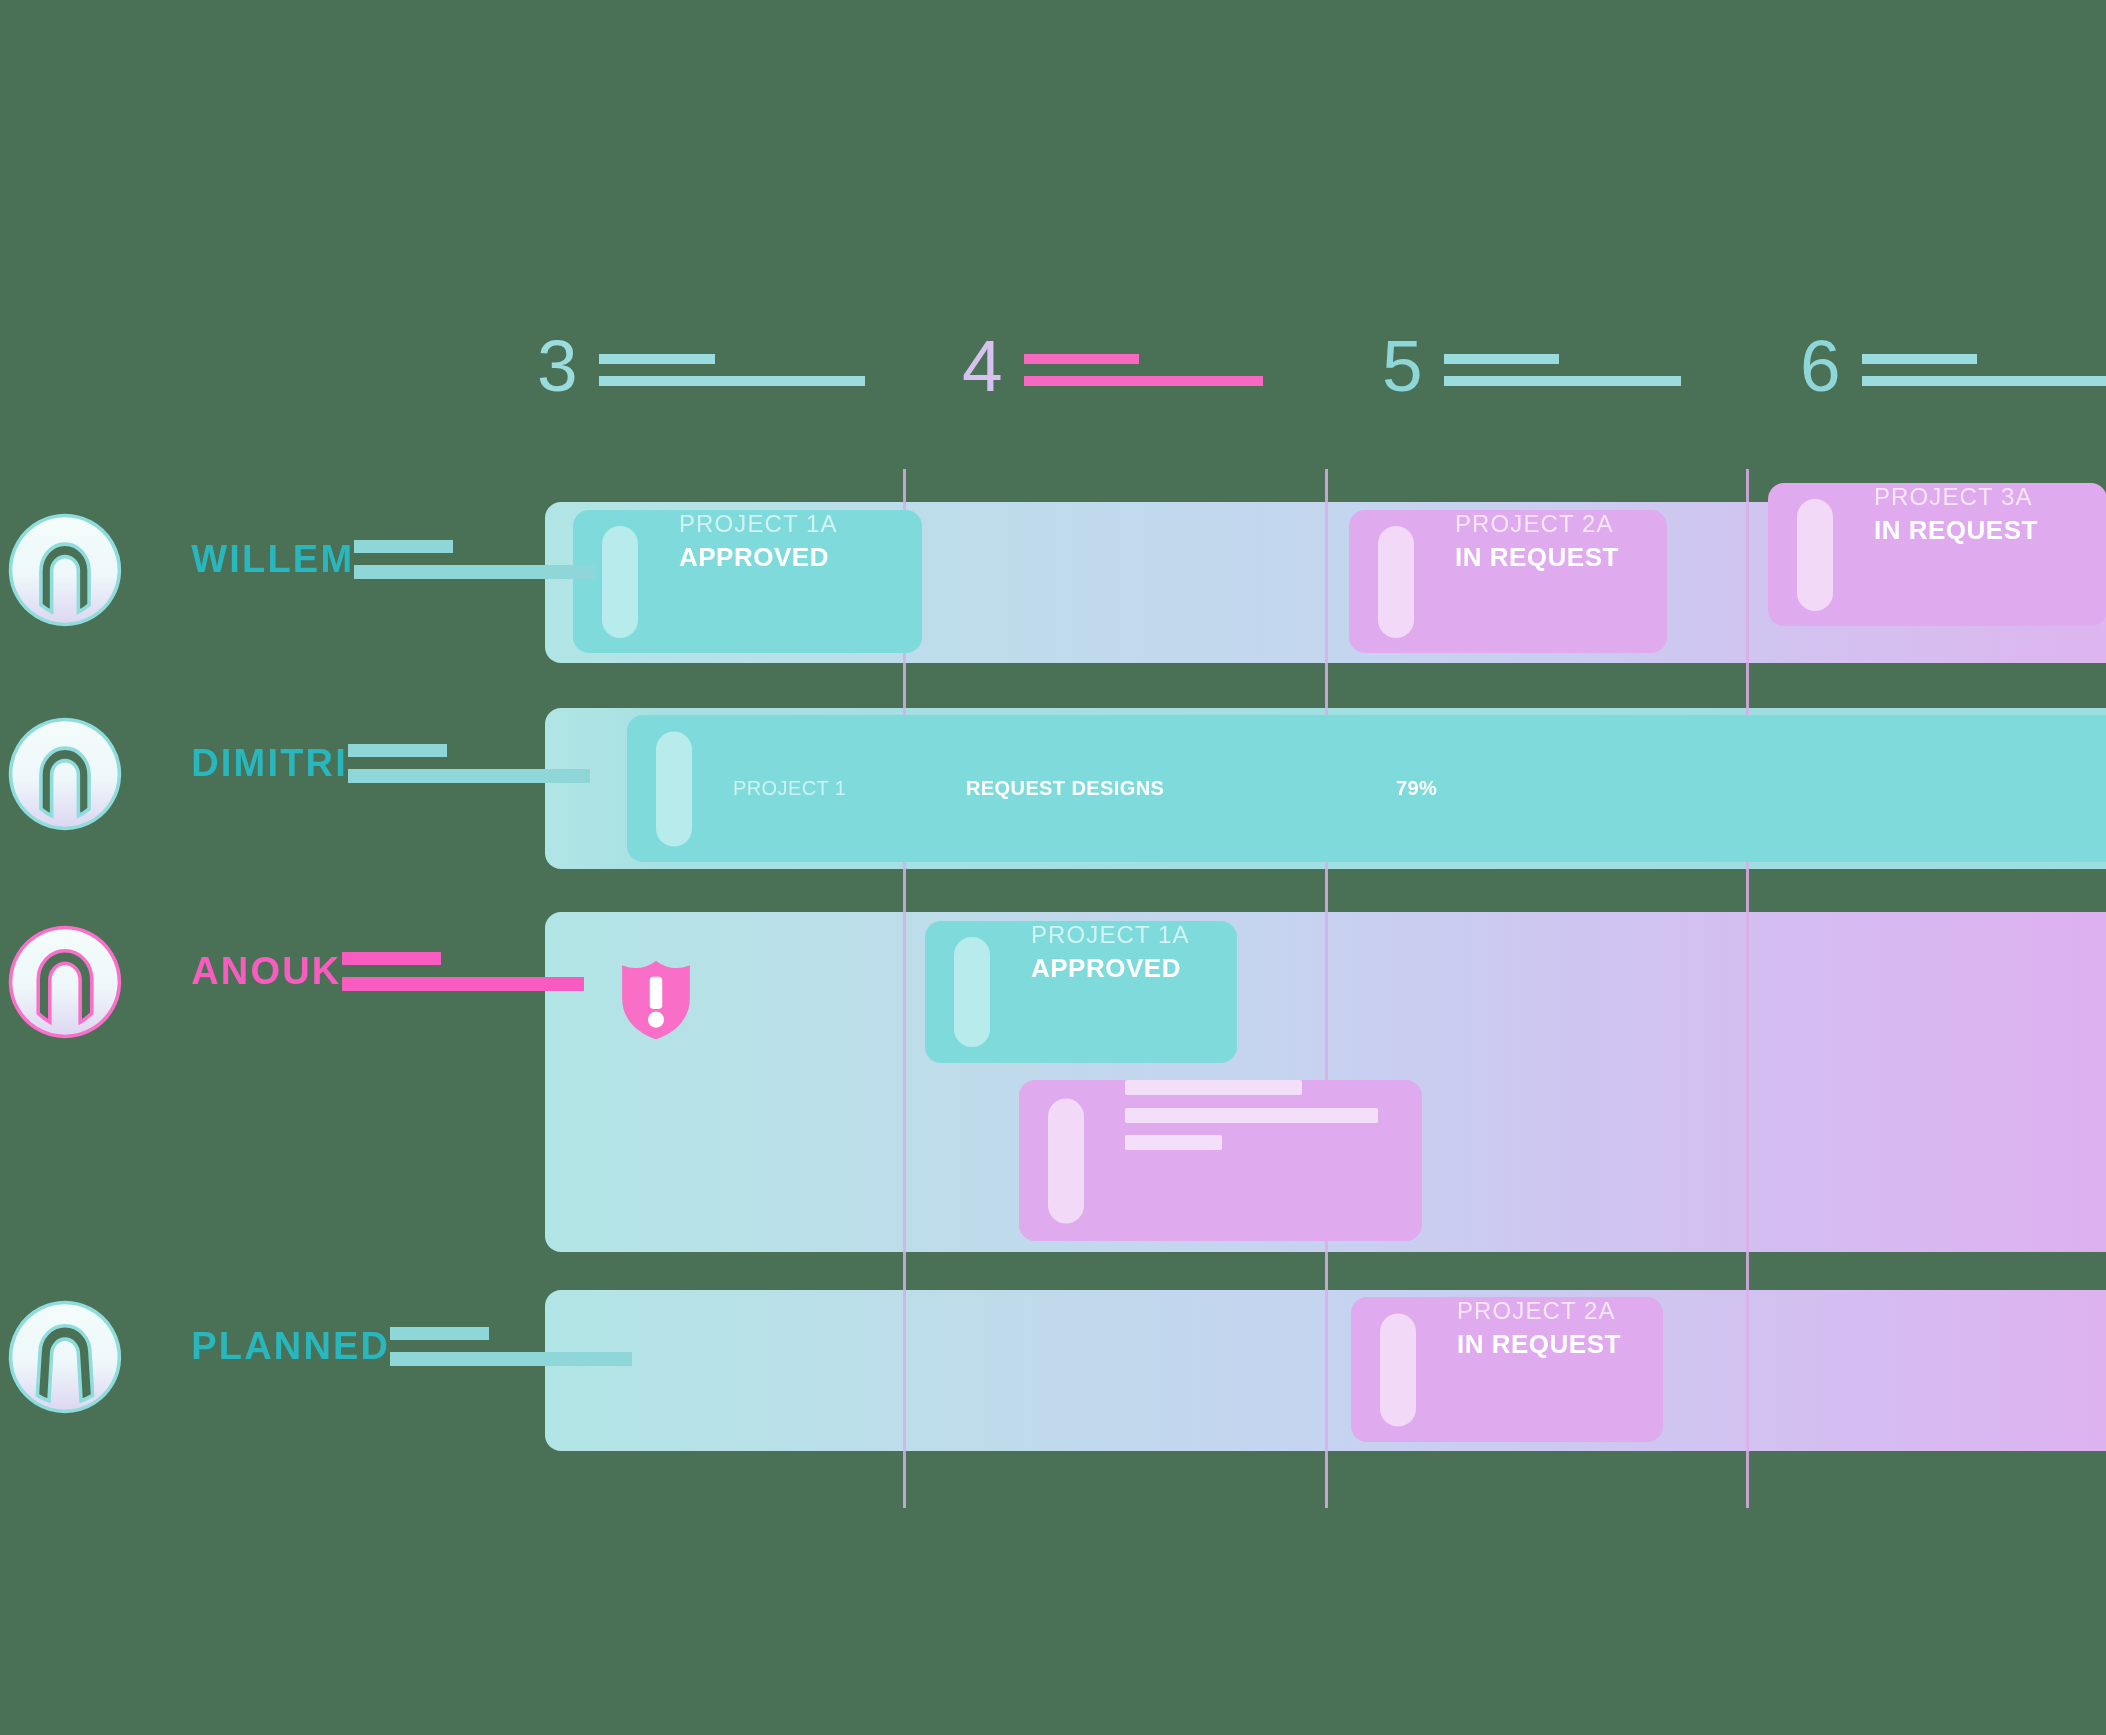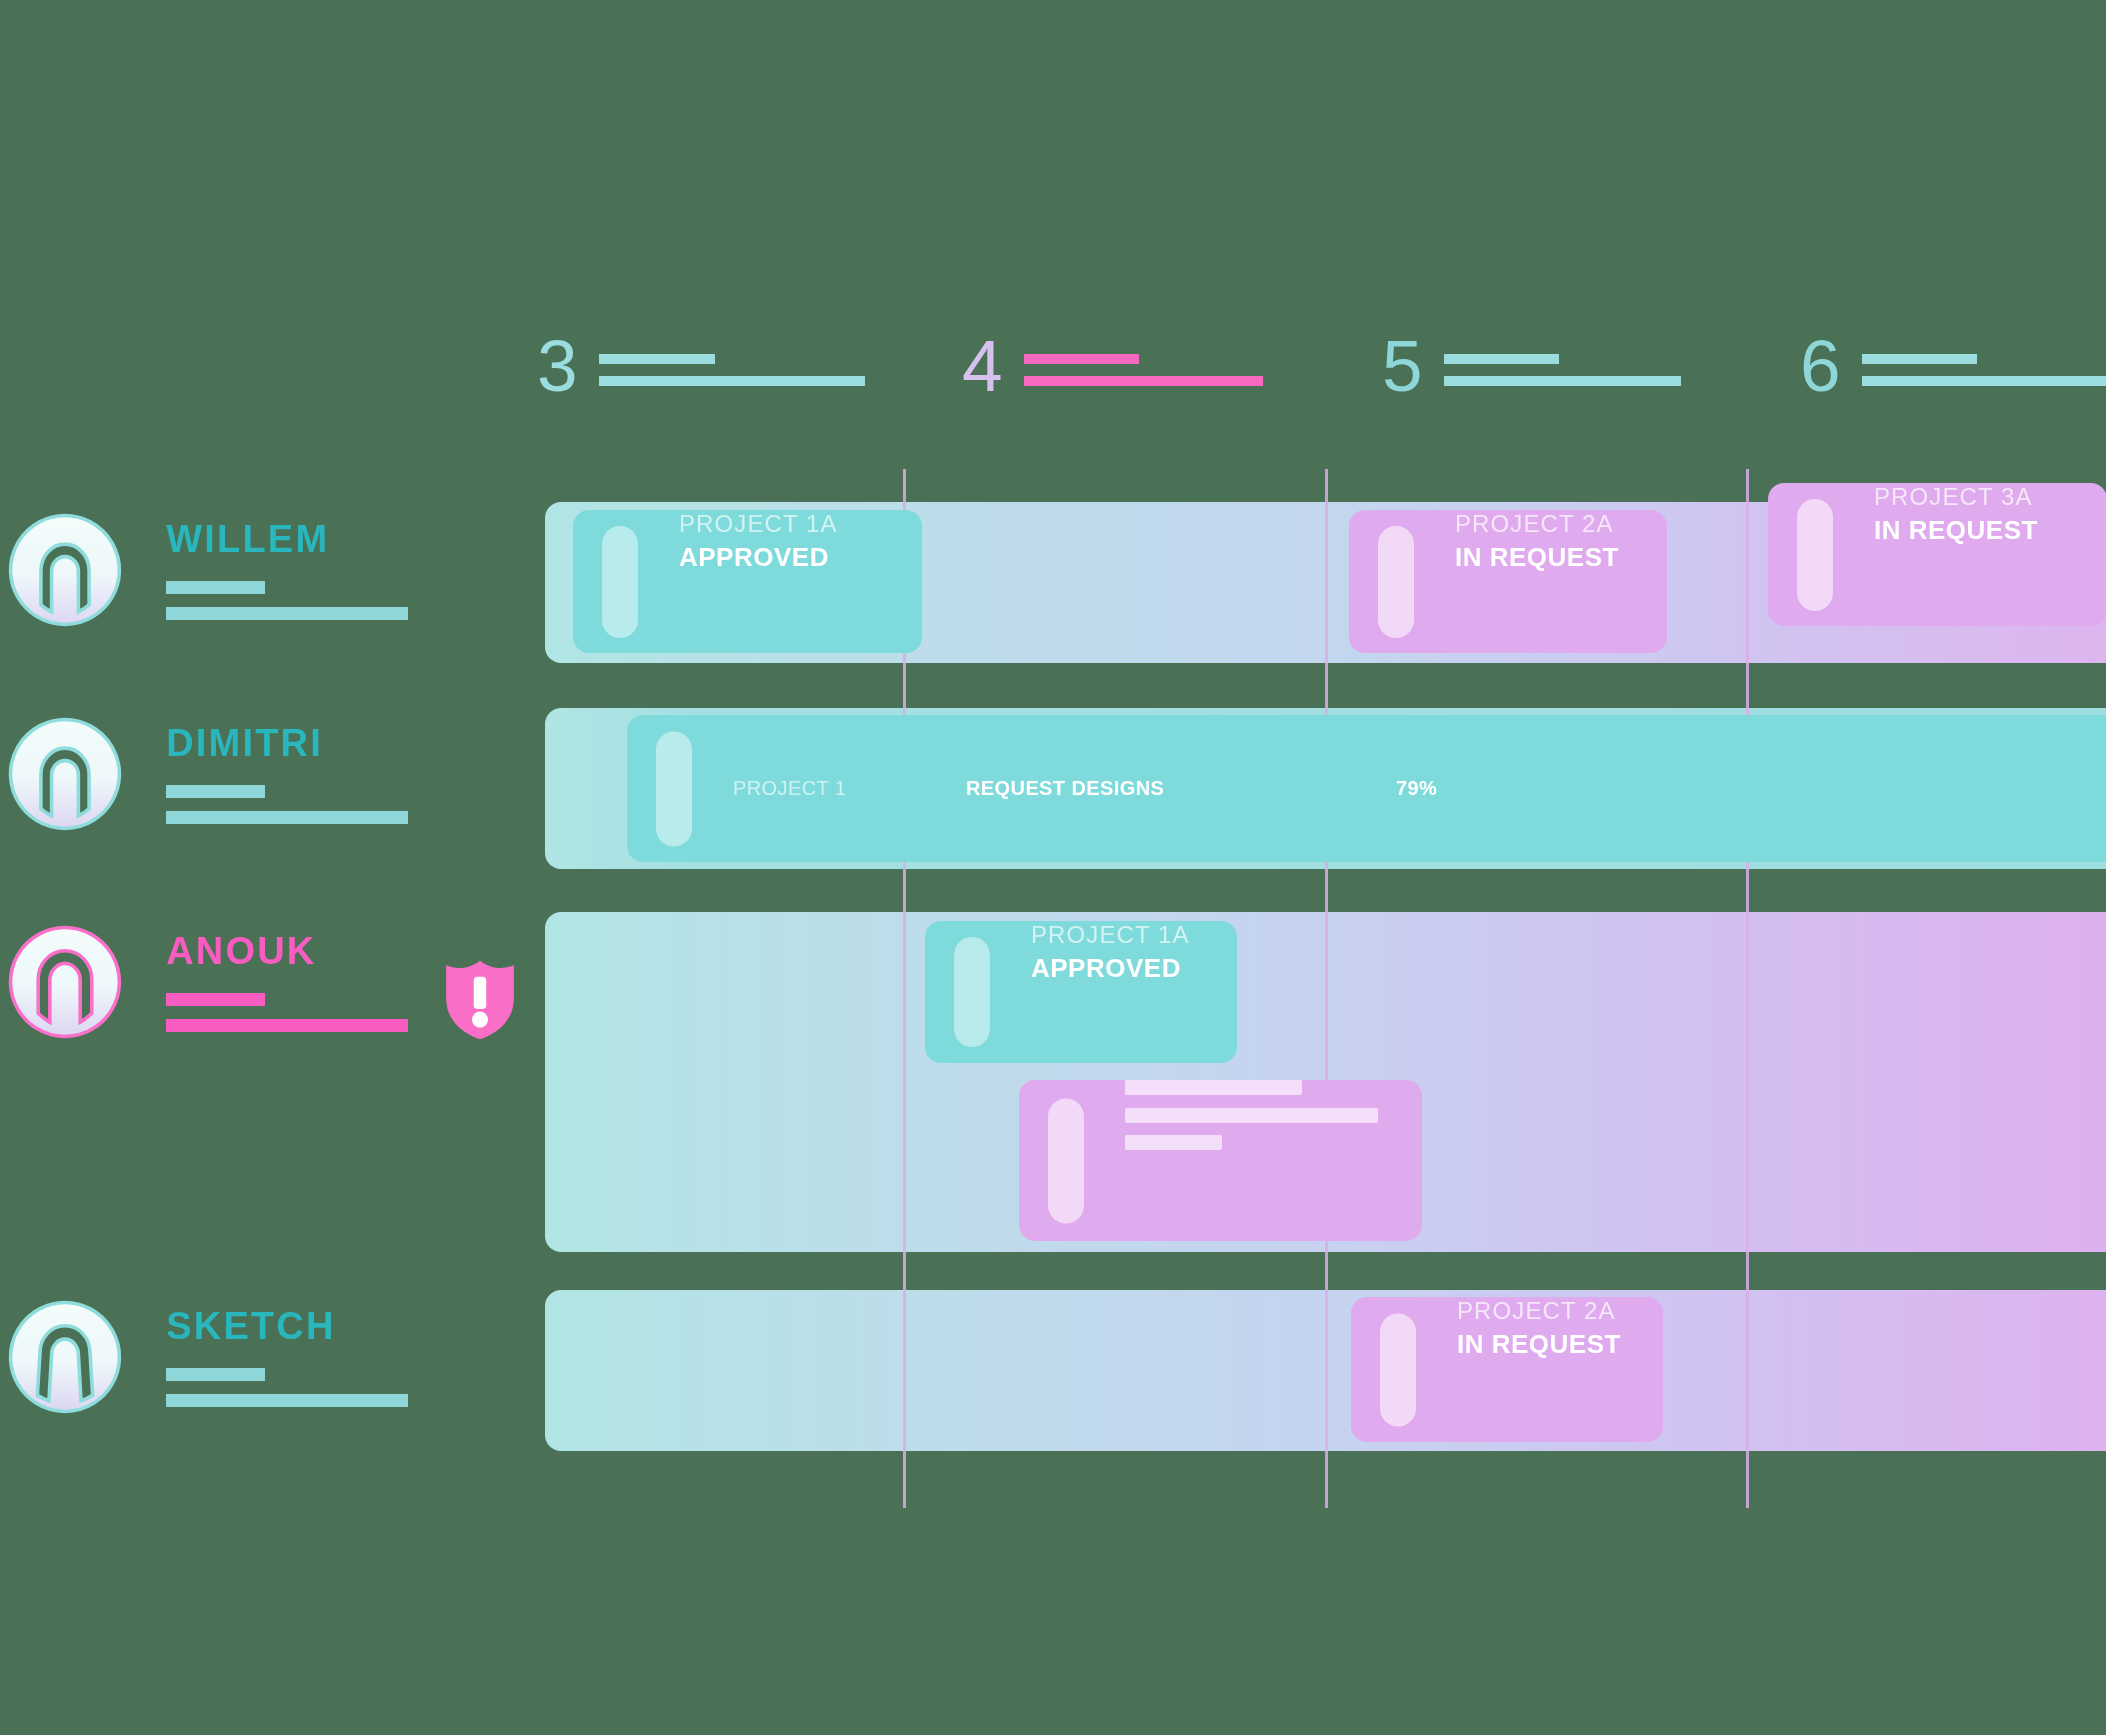--- a/index.html
+++ b/index.html
@@ -79,23 +79,23 @@
   .avatar-wrap {
     position: relative;
     width: 116px;
     height: 116px;
     margin-left: 7.2px;
     flex: 0 0 auto;
   }
   .avatar-wrap svg { display: block; }
 
   .person-meta {
-    margin-left: 43px;
-    display: flex;
-    flex-direction: column;
+    margin-left: 68px;
+    display: flex;
+    flex-direction: row;
   }
   .person-name {
     font-size: 38px;
     font-weight: 700;
     letter-spacing: 2.2px;
     line-height: 1;
     margin-bottom: 23px;
   }
   .person-bars { display: flex; flex-direction: column; gap: 12.5px; }
   .pbar { height: 13.4px; }
@@ -348,21 +348,21 @@
             <stop offset="0%" stop-color="#f4fdfb"></stop>
             <stop offset="55%" stop-color="#eef7fa"></stop>
             <stop offset="100%" stop-color="#ddd6f2"></stop>
           </linearGradient>
         </defs>
         <path d="M65 4 A61 61 0 1 1 64.9 4 Z
                  M65 30 A28 30 0 0 0 37 60 L34 108 A61 61 0 0 0 47 114 L50 62 A15 17 0 0 1 65 45 A15 17 0 0 1 80 62 L83 114 A61 61 0 0 0 96 108 L93 60 A28 30 0 0 0 65 30 Z" fill="url(#avg4)" stroke="#8fdcdc" stroke-width="4" fill-rule="evenodd"></path>
       </svg>
     </div>
     <div class="person-meta">
-      <div class="person-name pn4" style="color: rgb(41, 182, 189);">SKETCH</div>
+      <div class="person-name pn4" style="color: rgb(41, 182, 189);">PLANNED</div>
       <div class="person-bars">
         <div class="pbar pb-s4" style="background: rgb(143, 214, 216); width: 99px;"></div>
         <div class="pbar pb-l4" style="background: rgb(143, 214, 216); width: 242px;"></div>
       </div>
     </div>
   </div>
 
 </div>
 
 

